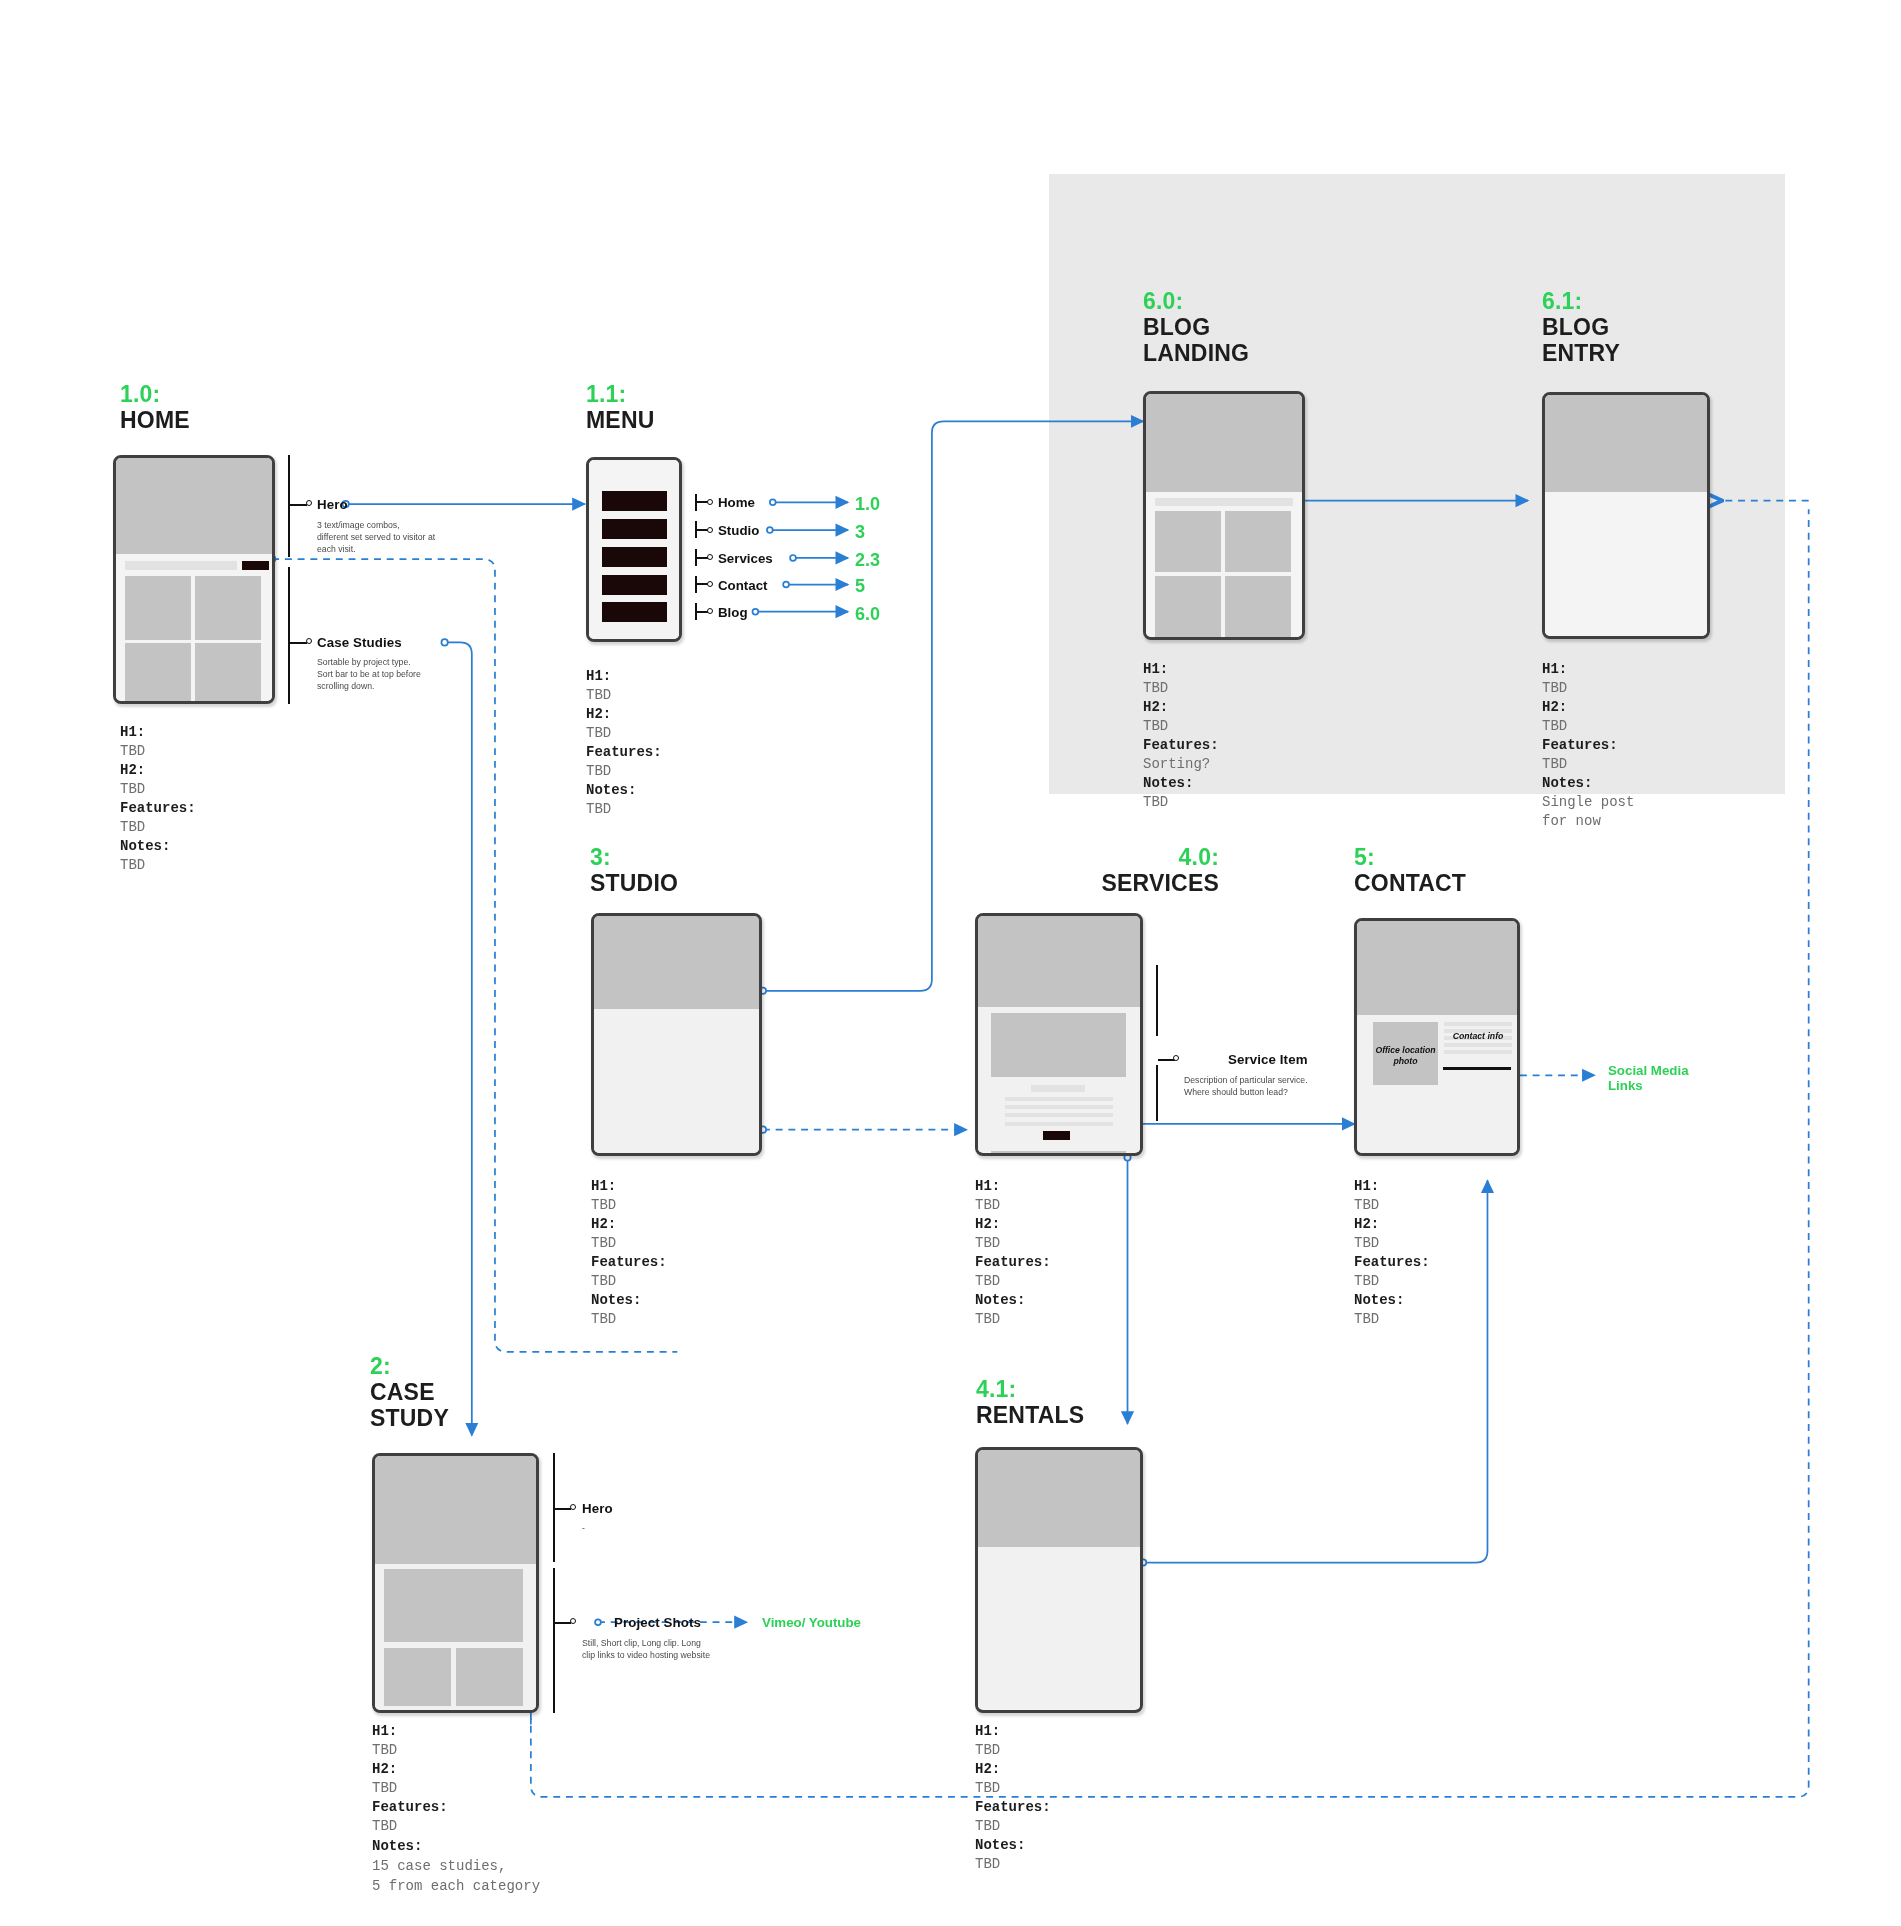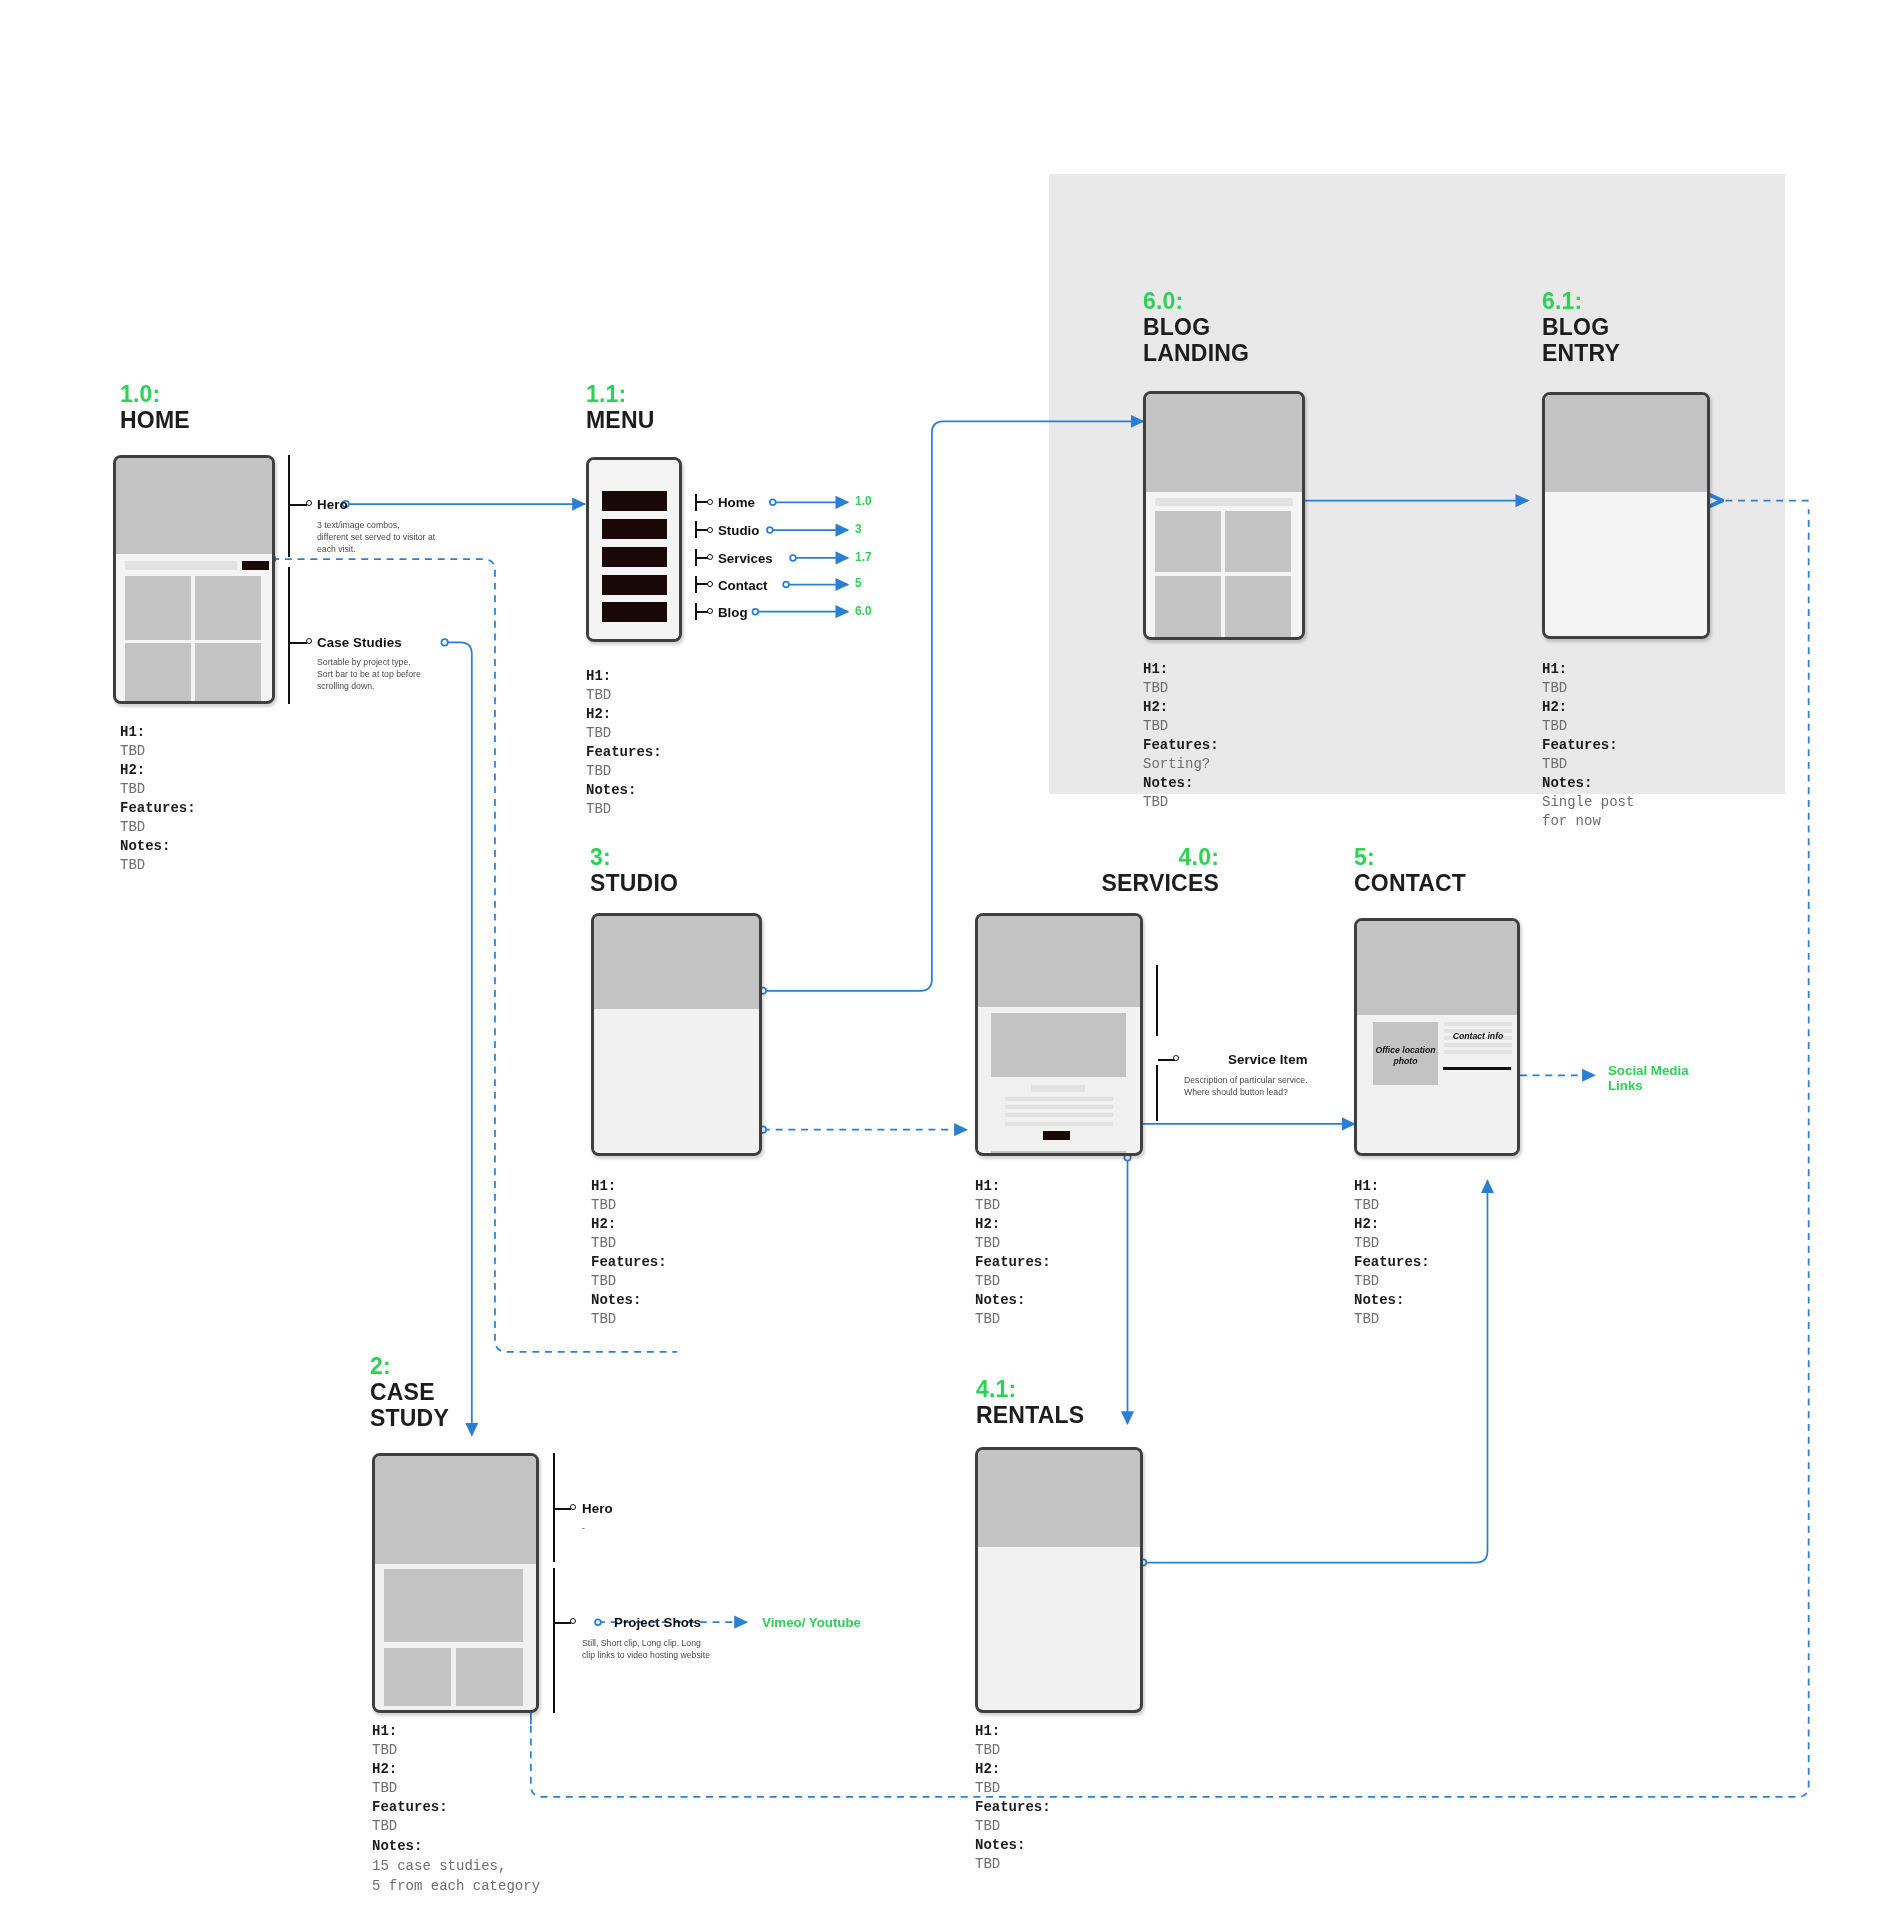--- a/index.html
+++ b/index.html
@@ -71,21 +71,21 @@
   }
 
   
   .menu-row-rule { position: absolute; background: #111; width: 1.7px; height: 17.4px; }
   .menu-row-stem { position: absolute; background: #111; height: 1.7px; width: 11.6px; }
   .menu-label {
     position: absolute; font-size: 13.3px; font-weight: 700; color: #111;
     white-space: nowrap;
   }
   .menu-target {
-    position: absolute; font-size: 12px; font-weight: 800; color: #2ed157;
+    position: absolute; font-size: 18px; font-weight: 800; color: #2ed157;
     white-space: nowrap;
   }
 
   
   .green-label {
     position: absolute; font-size: 13.3px; font-weight: 800; color: #2ed157;
     line-height: 1.16; white-space: pre-line;
   }
 
   
@@ -234,21 +234,21 @@
   <div class="menu-row-rule" style="left:695px; top:521px;"></div>
   <div class="menu-row-stem" style="left:696px; top:529px;"></div>
   <div class="callout-dot" style="left:707px; top:527px;"></div>
   <div class="menu-label" style="left:718px; top:523px;">Studio</div>
   <div class="menu-target" style="left:855px; top:522px;">3</div>
 
   <div class="menu-row-rule" style="left:695px; top:549px;"></div>
   <div class="menu-row-stem" style="left:696px; top:557px;"></div>
   <div class="callout-dot" style="left:707px; top:554px;"></div>
   <div class="menu-label" style="left:718px; top:551px;">Services</div>
-  <div class="menu-target" style="left:855px; top:550px;">1.7</div>
+  <div class="menu-target" style="left:855px; top:550px;">2.3</div>
 
   <div class="menu-row-rule" style="left:695px; top:576px;"></div>
   <div class="menu-row-stem" style="left:696px; top:583px;"></div>
   <div class="callout-dot" style="left:707px; top:581px;"></div>
   <div class="menu-label" style="left:718px; top:578px;">Contact</div>
   <div class="menu-target" style="left:855px; top:576px;">5</div>
 
   <div class="menu-row-rule" style="left:695px; top:603px;"></div>
   <div class="menu-row-stem" style="left:696px; top:611px;"></div>
   <div class="callout-dot" style="left:707px; top:608px;"></div>

